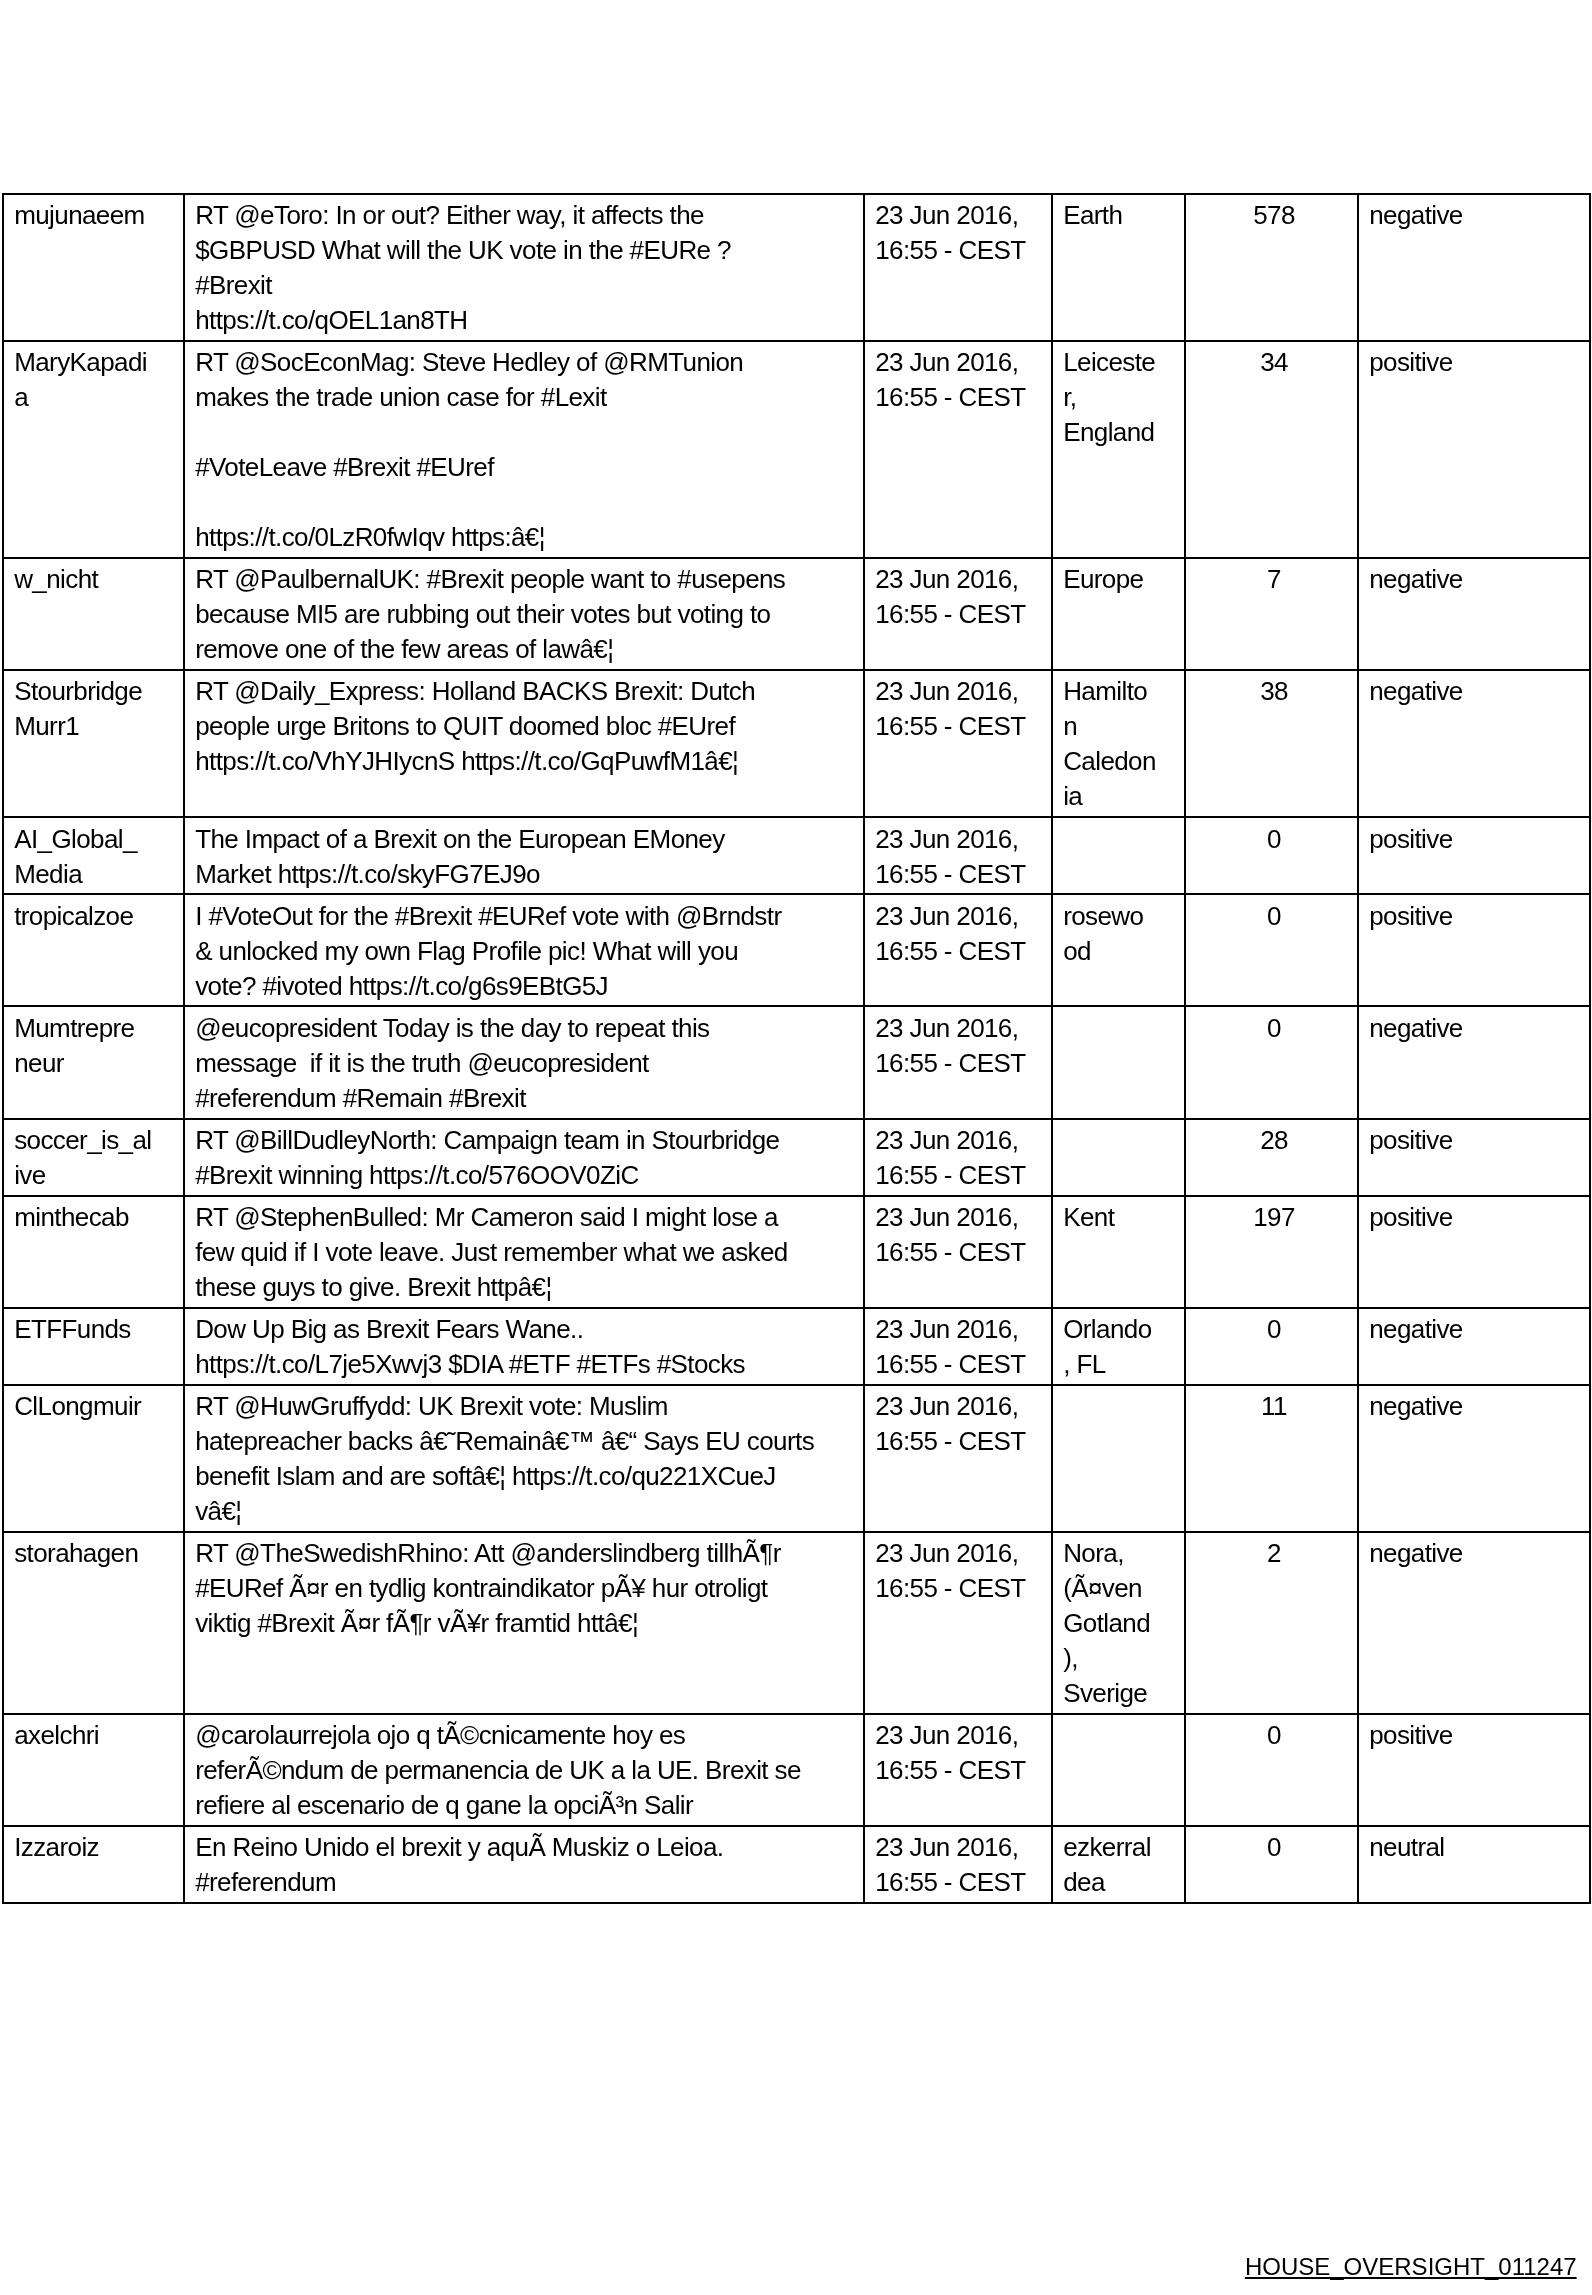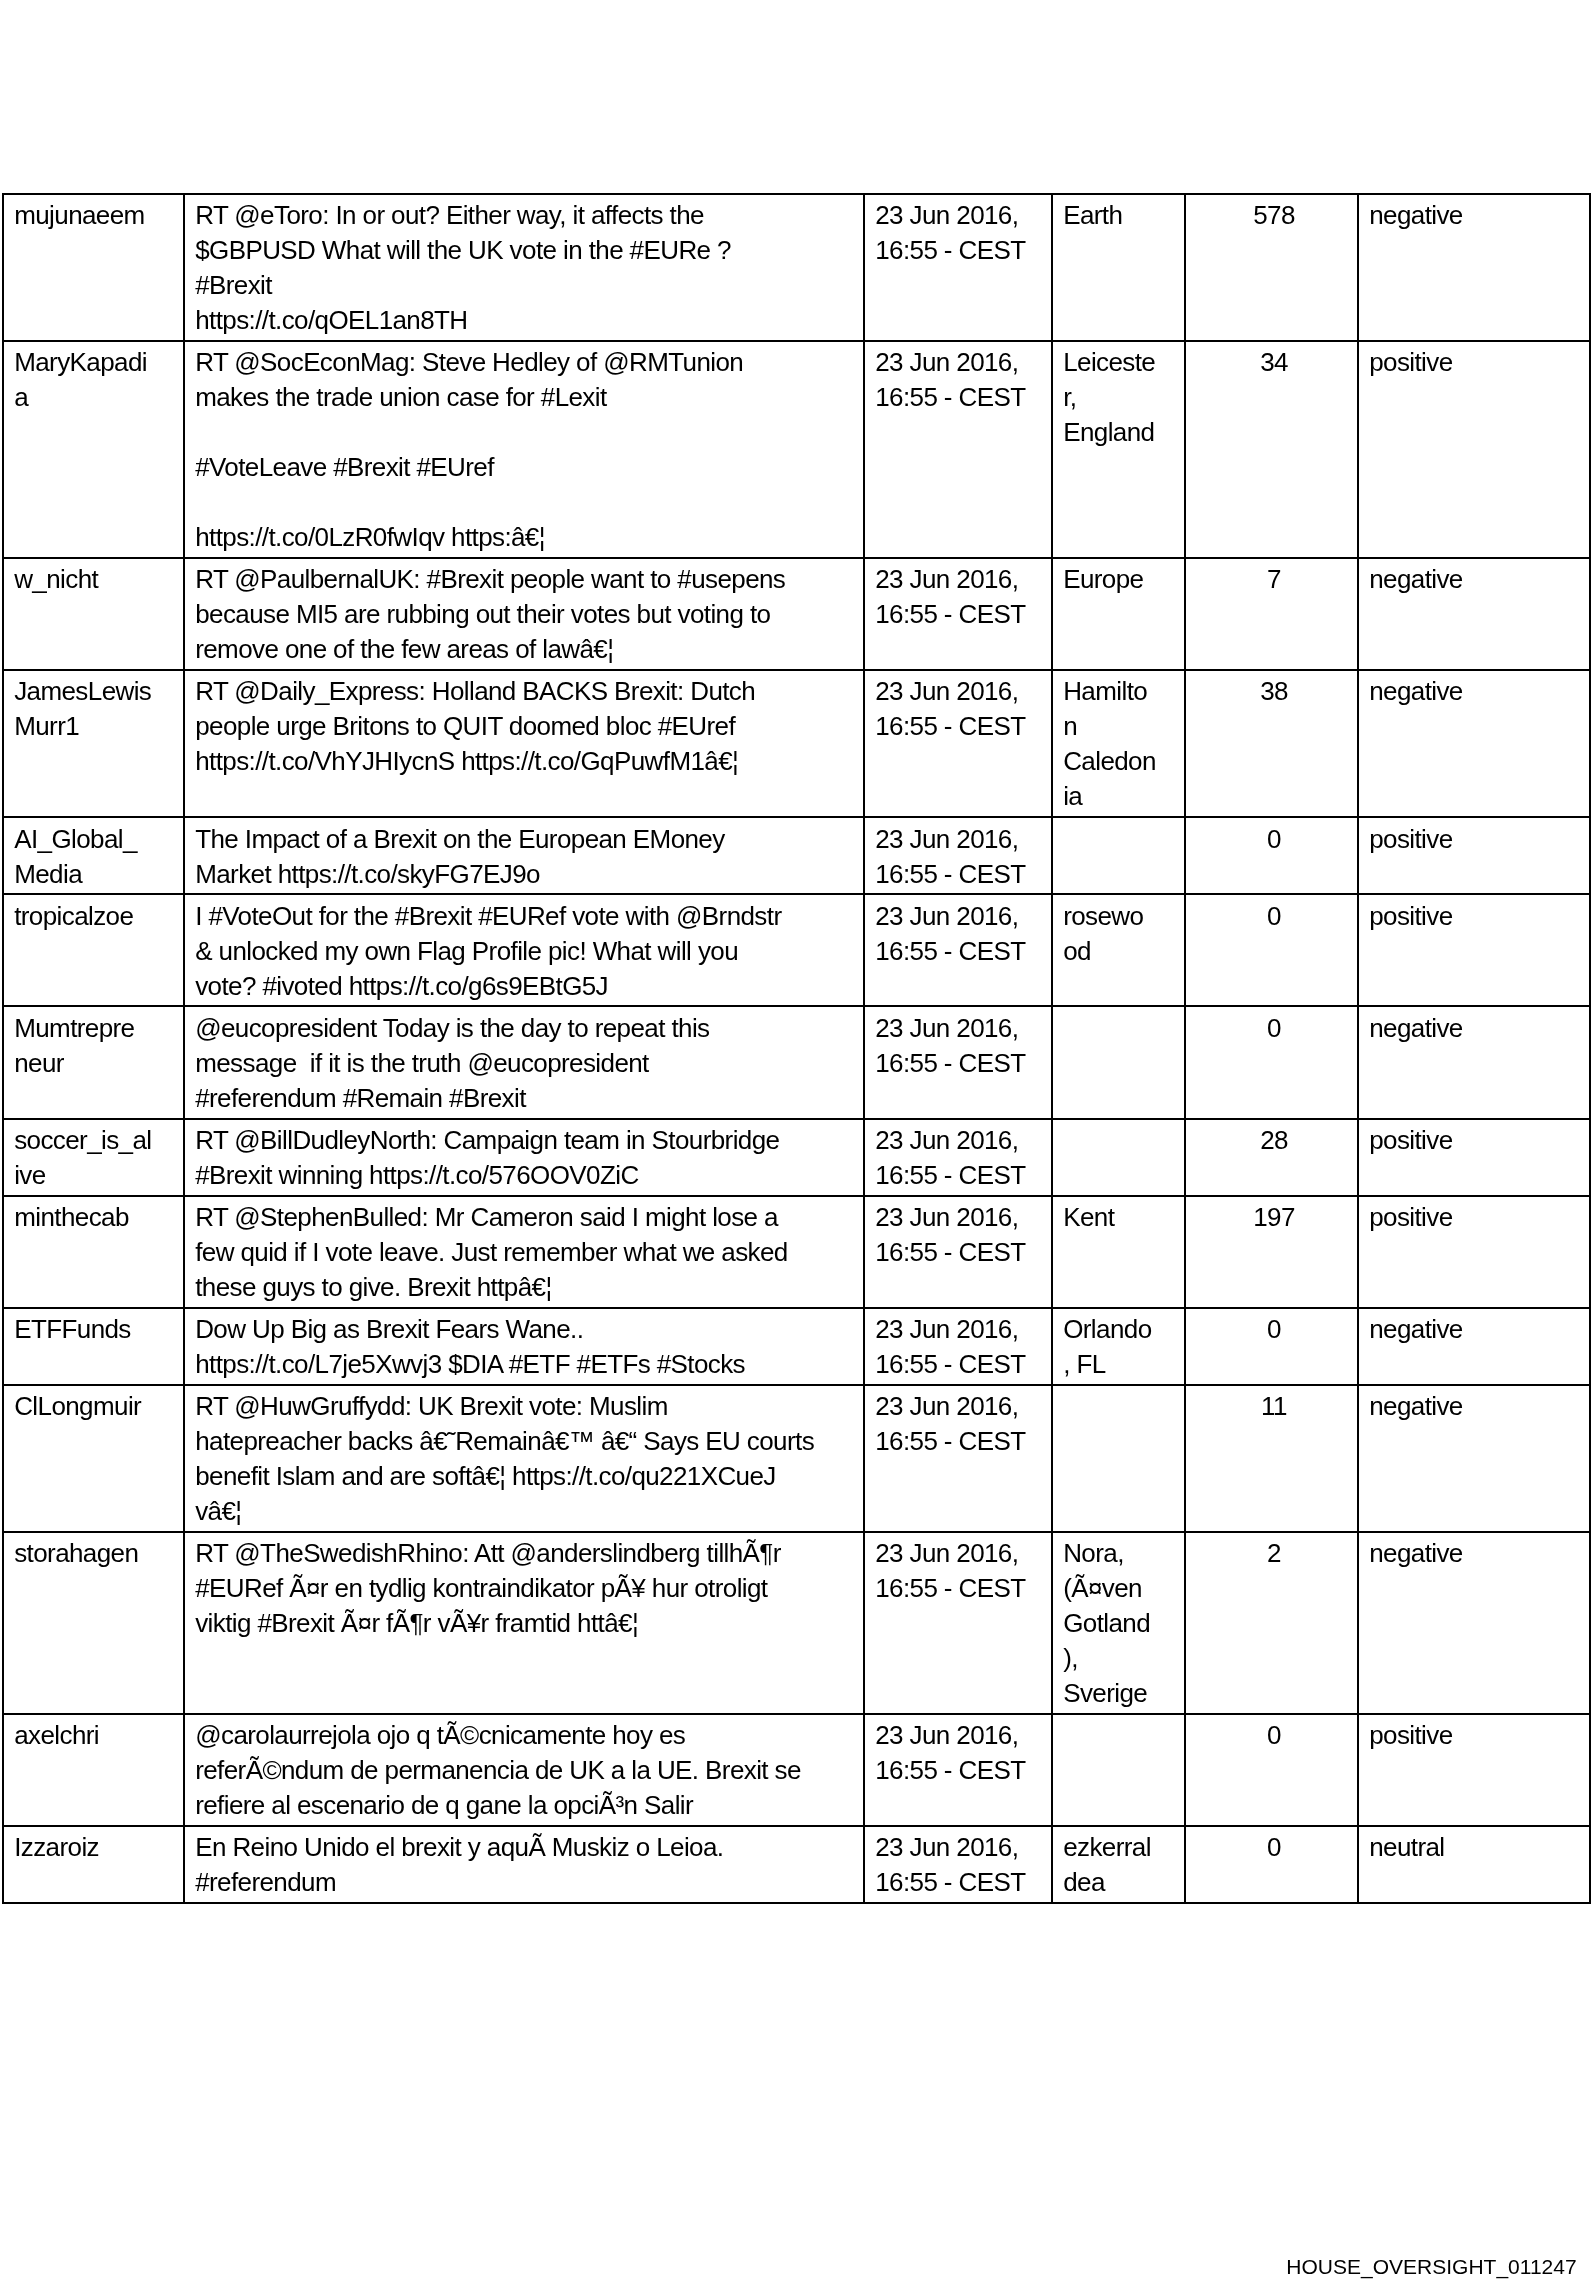--- a/index.html
+++ b/index.html
@@ -41,24 +41,25 @@
     overflow: hidden;
   }
   td.c-count {
     text-align: center;
     padding-right: 22px;
   }
   .doc-footer {
     position: absolute;
     top: 2248px;
     right: 15.4px;
-    font-size: 21px;
+    font-size: 24px;
     letter-spacing: 0;
     line-height: 37px;
     white-space: nowrap;
+    text-decoration: underline;
   }
 </style>
 </head>
 <body>
 
 <div class="page">
   <table class="tweet-table">
     <colgroup>
       <col style="width:181px">
       <col style="width:680px">
@@ -102,21 +103,21 @@
     <td class="c-tweet">RT @PaulbernalUK: #Brexit people want to #usepens
 because MI5 are rubbing out their votes but voting to
 remove one of the few areas of lawâ€¦</td>
     <td class="c-date">23 Jun 2016,
 16:55 - CEST</td>
     <td class="c-loc">Europe</td>
     <td class="c-count">7</td>
     <td class="c-sent">negative</td>
   </tr>
         <tr>
-    <td class="c-user">JamesLewis
+    <td class="c-user">Stourbridge
 Murr1</td>
     <td class="c-tweet">RT @Daily_Express: Holland BACKS Brexit: Dutch
 people urge Britons to QUIT doomed bloc #EUref
 https://t.co/VhYJHIycnS https://t.co/GqPuwfM1â€¦</td>
     <td class="c-date">23 Jun 2016,
 16:55 - CEST</td>
     <td class="c-loc">Hamilto
 n
 Caledon
 ia</td>

